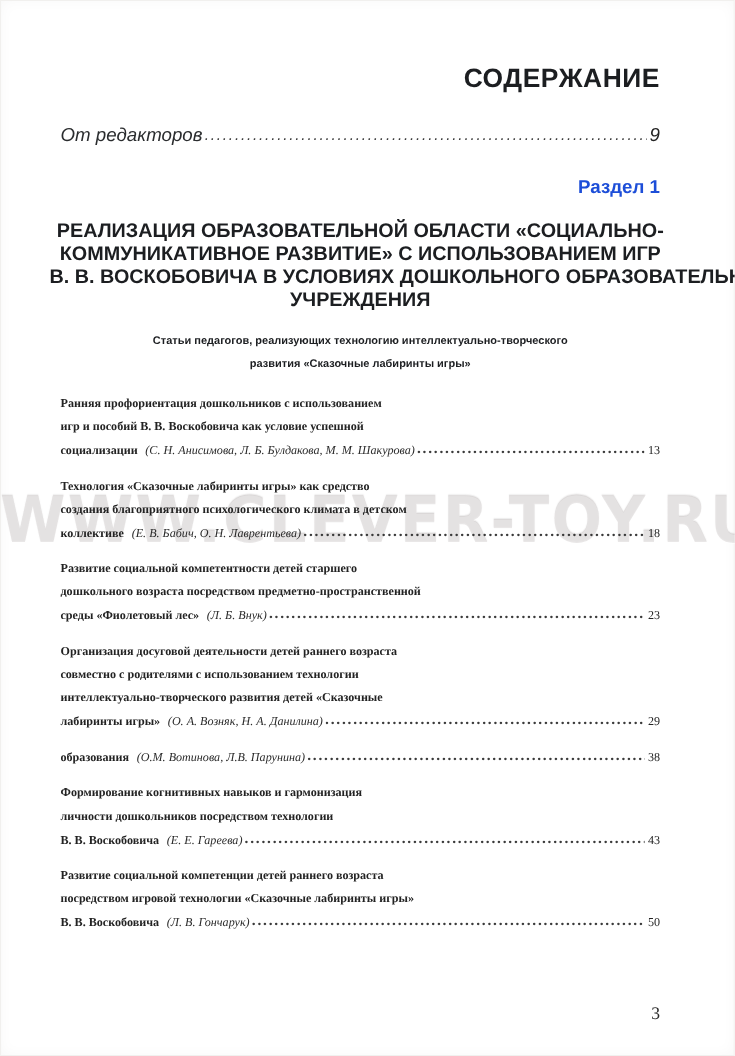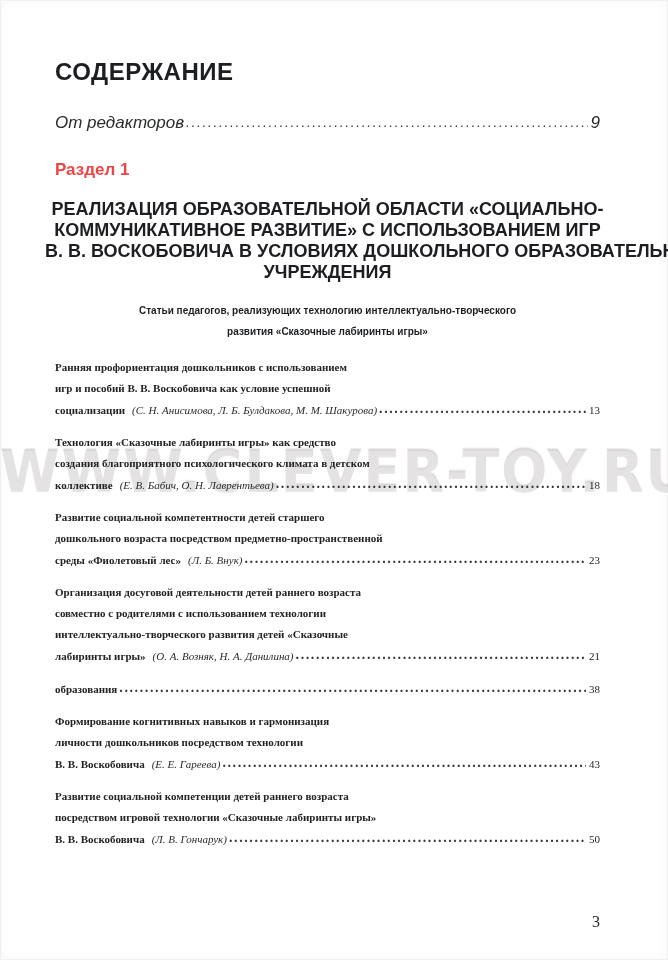--- a/index.html
+++ b/index.html
@@ -15,30 +15,30 @@
     position: relative;
     z-index: 1;
     padding: 58px 68px 0 55px; 
   }
   
   .doc-title {
     font-family: "Liberation Sans", sans-serif;
     font-weight: bold;
     font-size: 24px;
     letter-spacing: 0.5px;
-    text-align: left;
+    text-align: right;
     color: #1c1e21;
     margin: 0 0 26px 0;
   }
   .section-label {
     font-family: "Liberation Sans", sans-serif;
     font-weight: bold;
     font-size: 17px;
-    text-align: left;
-    color: #ef4444;
+    text-align: right;
+    color: #1d4ed8;
     margin: 26px 0 0 0;
   }
   .section-title {
     font-family: "Liberation Sans", sans-serif;
     font-weight: bold;
     font-size: 18px;
     line-height: 21px;
     text-align: center;
     color: #1c1e21;
     white-space: pre;
@@ -205,27 +205,28 @@
         </div>
 
         <div class="entry">
           <div class="entry-lines">Организация досуговой деятельности детей раннего возраста
 совместно с родителями с использованием технологии
 интеллектуально-творческого развития детей «Сказочные</div>
           <div class="leader-row">
             <span class="entry-title-end">лабиринты игры»</span>
             <span class="authors">(О. А. Возняк, Н. А. Данилина)</span>
             <span class="dots"></span>
-            <span class="pagenum">21</span>
+            <span class="pagenum">29</span>
           </div>
         </div>
 
         <div class="entry">
           <div class="leader-row">
             <span class="entry-title-end">образования</span>
+            <span class="authors">(О.М. Вотинова, Л.В. Парунина)</span>
             <span class="dots"></span>
             <span class="pagenum">38</span>
           </div>
         </div>
 
         <div class="entry">
           <div class="entry-lines">Формирование когнитивных навыков и гармонизация
 личности дошкольников посредством технологии</div>
           <div class="leader-row">
             <span class="entry-title-end">В. В. Воскобовича</span>

